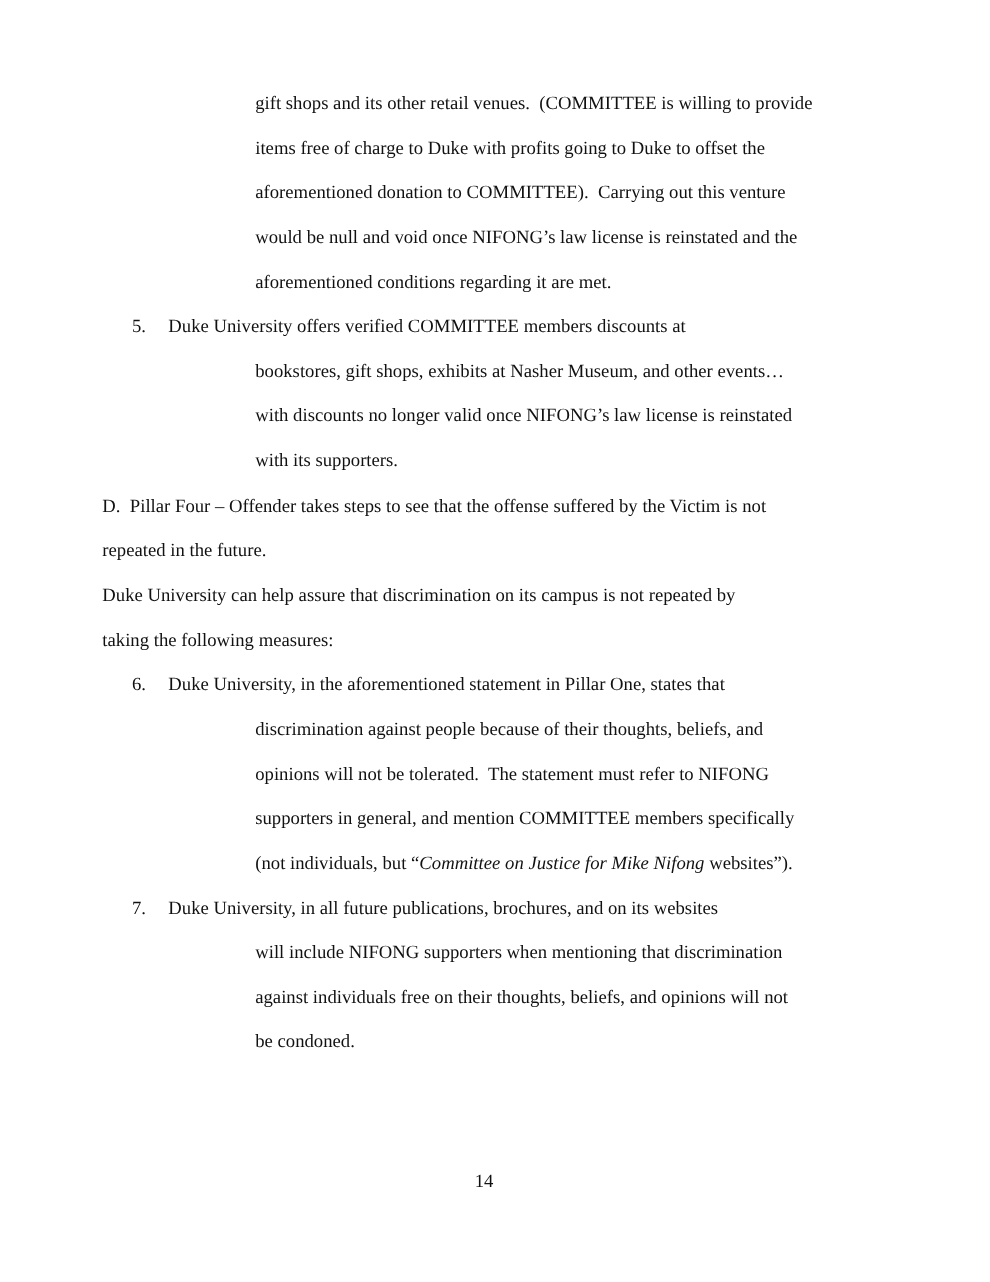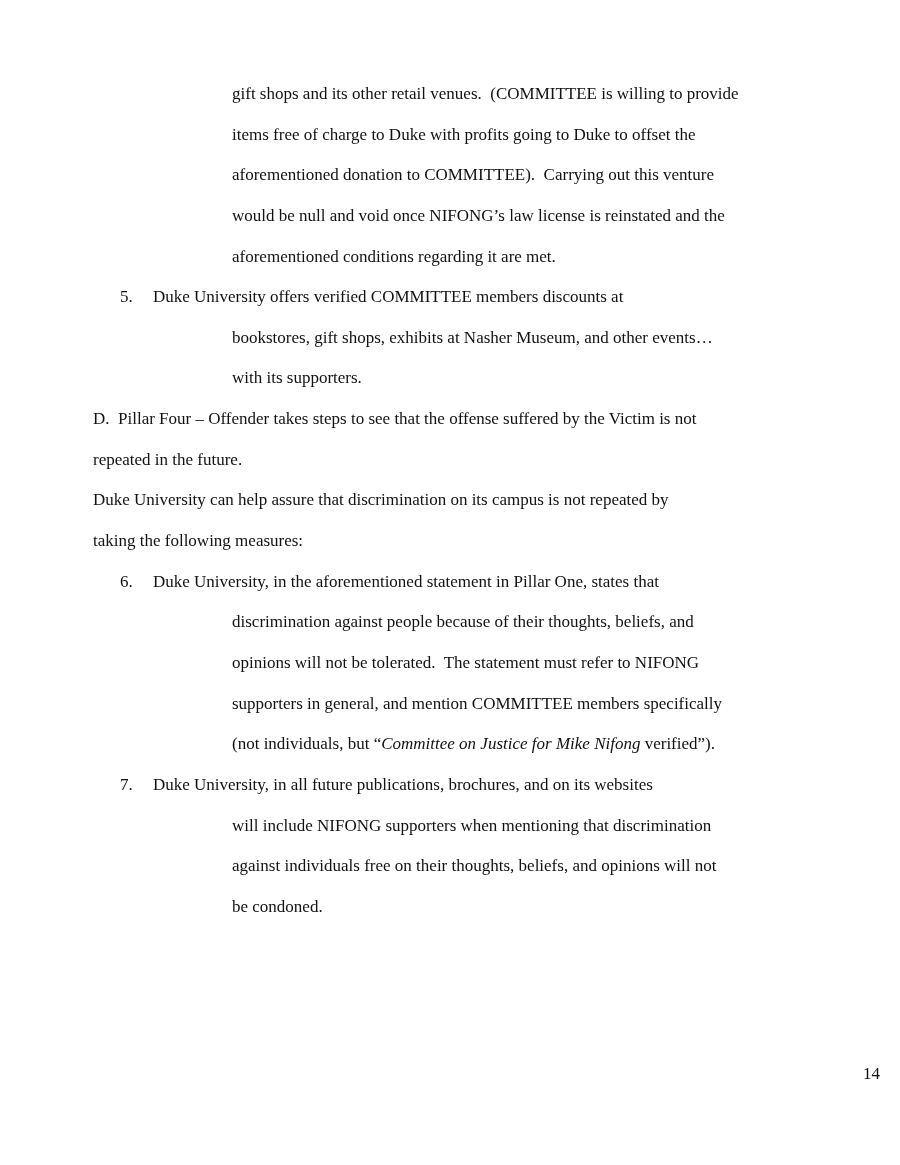--- a/index.html
+++ b/index.html
@@ -44,51 +44,52 @@
     margin-left: 232px;
   }
   .italic {
     font-style: italic;
   }
   .page-number {
     position: absolute;
     top: 1062px;
     left: 0;
     width: 880px;
-    text-align: right;
+    text-align: center;
     font-size: 17px;
     line-height: 24px;
   }
 </style>
 </head>
 <body>
 
 <div class="doc">
 
   <div class="ln item-cont">gift shops and its other retail venues.  (COMMITTEE is willing to provide</div>
   <div class="ln item-cont">items free of charge to Duke with profits going to Duke to offset the</div>
   <div class="ln item-cont">aforementioned donation to COMMITTEE).  Carrying out this venture</div>
   <div class="ln item-cont">would be null and void once NIFONG’s law license is reinstated and the</div>
   <div class="ln item-cont">aforementioned conditions regarding it are met.</div>
 
   <div class="ln item-first"><span class="num">5.</span><span>Duke University offers verified COMMITTEE members discounts at</span></div>
   <div class="ln item-cont">bookstores, gift shops, exhibits at Nasher Museum, and other events…</div>
+  <div class="ln item-cont">with discounts no longer valid once NIFONG’s law license is reinstated</div>
   <div class="ln item-cont">with its supporters.</div>
 
   <div class="ln body-indent">D.  Pillar Four – Offender takes steps to see that the offense suffered by the Victim is not</div>
   <div class="ln body-indent">repeated in the future.</div>
 
   <div class="ln body-indent">Duke University can help assure that discrimination on its campus is not repeated by</div>
   <div class="ln body-indent">taking the following measures:</div>
 
   <div class="ln item-first"><span class="num">6.</span><span>Duke University, in the aforementioned statement in Pillar One, states that</span></div>
   <div class="ln item-cont">discrimination against people because of their thoughts, beliefs, and</div>
   <div class="ln item-cont">opinions will not be tolerated.  The statement must refer to NIFONG</div>
   <div class="ln item-cont">supporters in general, and mention COMMITTEE members specifically</div>
-  <div class="ln item-cont"><span>(not individuals, but “</span><span class="italic">Committee on Justice for Mike Nifong</span><span> verified”).</span></div>
+  <div class="ln item-cont"><span>(not individuals, but “</span><span class="italic">Committee on Justice for Mike Nifong</span><span> websites”).</span></div>
 
   <div class="ln item-first"><span class="num">7.</span><span>Duke University, in all future publications, brochures, and on its websites</span></div>
   <div class="ln item-cont">will include NIFONG supporters when mentioning that discrimination</div>
   <div class="ln item-cont">against individuals free on their thoughts, beliefs, and opinions will not</div>
   <div class="ln item-cont">be condoned.</div>
 
 </div>
 
 <div class="page-number">14</div>
 

